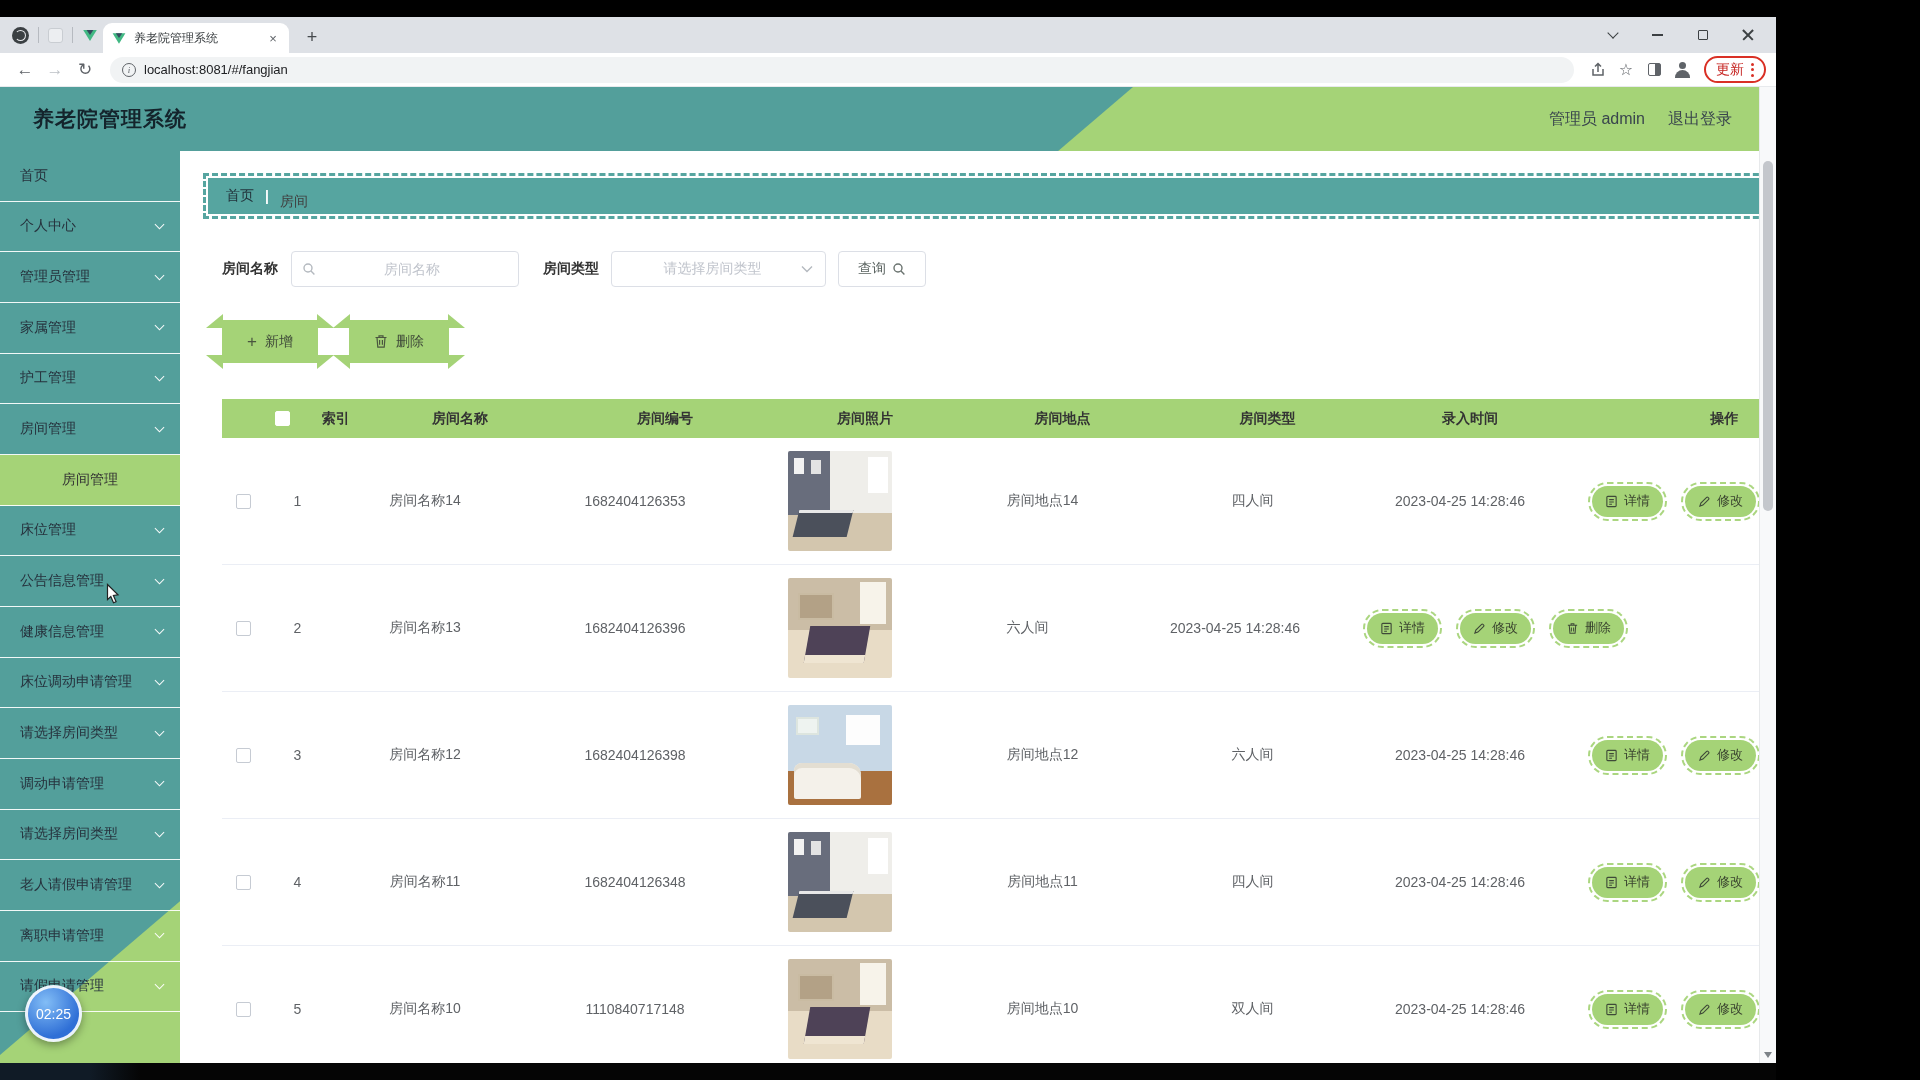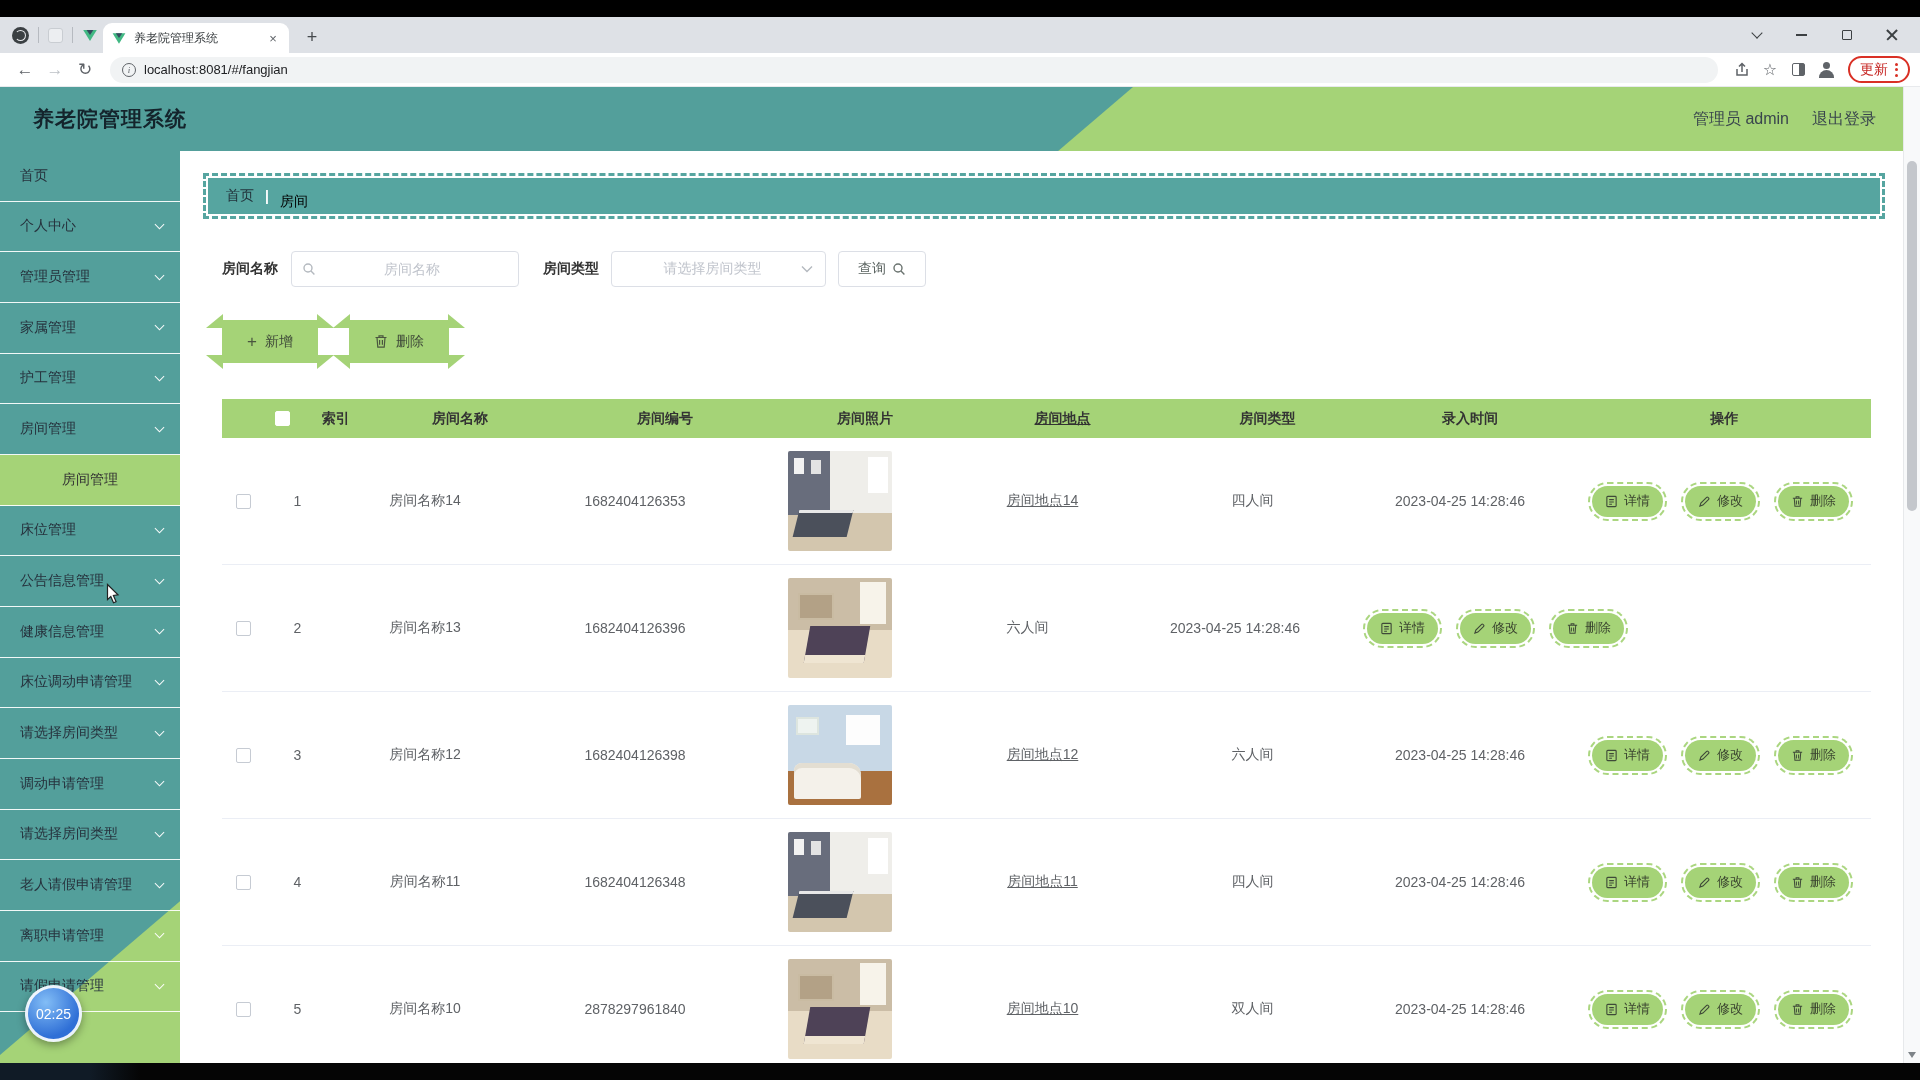--- a/index.html
+++ b/index.html
@@ -1,18 +1,18 @@
 <!DOCTYPE html>
 <html><head>
 <meta charset="utf-8">
 <style>
   * { margin:0; padding:0; box-sizing:border-box; }
   html,body { width:1920px; height:1080px; overflow:hidden; background:#000;
     font-family:"Liberation Sans","DejaVu Sans",sans-serif; }
-  .screen { position:relative; width:1920px; height:1080px; }
+  .screen { position:relative; width:1776px; height:1080px; }
 
   
   .bar-top { height:17px; background:#000; }
   .bar-bottom { height:17px; background:linear-gradient(90deg,#101b26 0 90px,#050505 140px 100%); }
 
   
   .tabbar { height:36px; background:#dee1e6; position:relative; display:flex; align-items:flex-end; }
   .tb-icons { position:absolute; left:12px; top:0; height:36px; display:flex; align-items:center; gap:9px; }
   .tb-sep { width:1px; height:16px; background:#b6bac0; }
   .globe { width:17px; height:17px; border-radius:50%; background:#3b4043; position:relative; }
@@ -92,21 +92,21 @@
     background:radial-gradient(circle at 35% 28%,#82bdf6,#2f6fd6 70%);
     border:3px solid rgba(255,255,255,.9); box-shadow:0 3px 8px rgba(0,0,0,.35);
     display:flex; align-items:center; justify-content:center; color:#fff; font-size:14px; z-index:5; }
   .cursor { position:absolute; left:106px; top:496px; z-index:6; }
 
   
   .main { position:absolute; left:180px; top:64px; right:0; bottom:0; background:#fff; overflow:hidden; }
   .breadcrumb { position:absolute; left:26px; top:25px; width:1676px; height:40px; background:#56a5a0;
     border:2px solid #fff; outline:3px dashed #56a5a0; display:flex; align-items:center; gap:11px;
     padding-left:18px; font-size:14px; }
-  .bc-home { color:#22333b; } .bc-sep { color:#fff; font-weight:bold; } .bc-cur { color:#000000;margin-top:12px; }
+  .bc-home { color:#22333b; } .bc-sep { color:#fff; font-weight:bold; } .bc-cur { color:#404040;margin-top:12px; }
 
   .filters { position:absolute; left:42px; top:100px; height:36px; display:flex; align-items:center; }
   .flabel { font-size:14px; color:#333; font-weight:bold; }
   .finput { width:228px; height:36px; margin-left:13px; border:1px solid #dcdfe6; border-radius:4px;
     background:#fff; display:flex; align-items:center; padding:0 10px; }
   .finput input { flex:1; border:none; outline:none; text-align:center; font-size:14px; color:#606266;
     font-family:inherit; background:transparent; }
   .finput input::placeholder { color:#c0c4cc; }
   .flabel2 { margin-left:24px; }
   .fselect { width:215px; height:36px; margin-left:12px; border:1px solid #dcdfe6; border-radius:4px;
@@ -128,21 +128,21 @@
   .w3 { right:-16px; top:-6px; border-left:17px solid #a5d377; border-top:14px solid transparent; }
   .w4 { right:-16px; bottom:-6px; border-left:17px solid #a5d377; border-bottom:14px solid transparent; }
   .plus-ic { font-size:17px; color:#4a553f; }
   .burst-ic { stroke:#4a553f; fill:none; stroke-width:1.2; }
 
   .table { position:absolute; left:42px; top:248px; width:1649px; }
   .thead { height:39px; background:#a5d377; display:flex; align-items:center; font-size:14px;
     color:#333; font-weight:bold;padding-left:40px; }
   .cell { display:flex; align-items:center; justify-content:center; height:100%; }
   .c-check{width:43px;} .c-index{width:65px;} .c-name{width:190px;} .c-number{width:230px;}
-  .c-photo{width:180px;} .c-location{width:225px;text-decoration:underline;} .c-type{width:195px;} .c-time{width:220px;}
+  .c-photo{width:180px;} .c-location{width:225px;} .c-type{width:195px;} .c-time{width:220px;}
   .c-actions{width:301px;}
   .cbx { width:15px; height:15px; background:#fff; border:1px solid #c6cbd3; border-radius:2px; }
   .thead .cbx { border-color:#fff; }
   .trow { height:127px; display:flex; align-items:center; border-bottom:1px solid #ebeef5;
     font-size:14px; color:#5f6266; }
 
   .pill { height:31px; padding:0 13px; margin:0 11px; background:#a5d377; border:none;
     border-radius:16px; outline:2px dashed #abd680; outline-offset:2px; display:flex;
     align-items:center; gap:6px; font-size:13px; color:#3a442f; cursor:pointer; font-family:inherit; }
 
@@ -565,21 +565,21 @@
                   <span>删除</span>
                 </button>
               </div>
             </div>
             <div class="trow">
               <div class="cell c-check">
                 <span class="cbx"></span>
               </div>
               <div class="cell c-index">5</div>
               <div class="cell c-name">房间名称10</div>
-              <div class="cell c-number">2878297961840</div>
+              <div class="cell c-number">1110840717148</div>
               <div class="cell c-photo">
                 <div class="photo beige"></div>
               </div>
               <div class="cell c-location">房间地点10</div>
               <div class="cell c-type">双人间</div>
               <div class="cell c-time">2023-04-25 14:28:46</div>
               <div class="cell c-actions">
                 <button class="pill">
                   <span style="display: flex;">
                     <svg width="13" height="13" viewBox="0 0 14 14" fill="none" stroke="#3f4a38" stroke-width="1.2">

